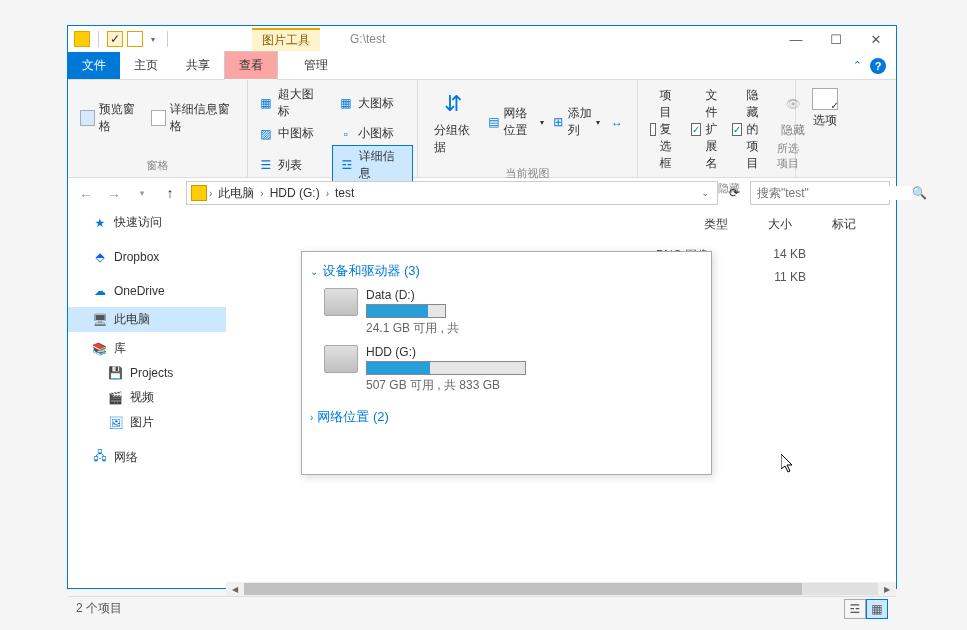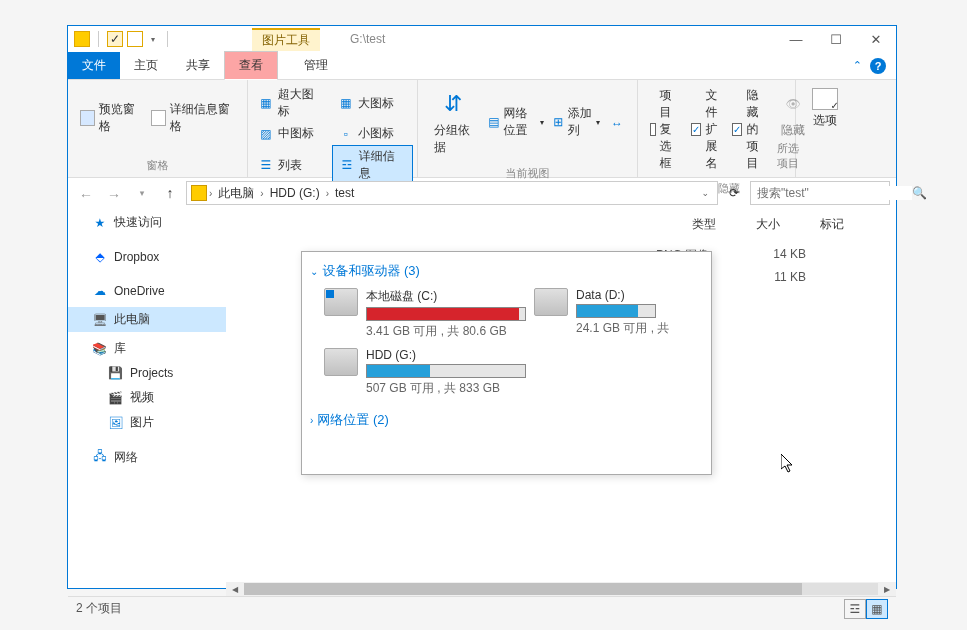--- a/index.html
+++ b/index.html
@@ -50,21 +50,21 @@
 
 .content-area { height: 374px; display: flex; background: #fff; position: relative; }
 .sidebar { width: 158px; background: #fff; overflow-y: auto; padding: 2px 0; }
 .tree-item { display: flex; align-items: center; gap: 6px; padding: 4px 8px; font-size: 12px; cursor: pointer; }
 .tree-item.selected { background: #cce8ff; }
 .tree-item.indent1 { padding-left: 24px; }
 .tree-item.indent2 { padding-left: 40px; }
 .tree-icon { width: 16px; height: 16px; display: inline-flex; align-items: center; justify-content: center; }
 
 .main-list { flex: 1; position: relative; }
-.col-headers { position: absolute; right: 12px; top: 8px; display: flex; gap: 40px; font-size: 12px; color: #333; padding-right: 40px; }
+.col-headers { position: absolute; right: 0; top: 8px; display: flex; gap: 40px; font-size: 12px; color: #333; padding-right: 40px; }
 .col-header { cursor: pointer; }
 .file-rows { position: absolute; right: 0; top: 36px; padding-right: 20px; }
 .file-row { display: flex; gap: 40px; font-size: 12px; color: #555; padding: 3px 0; }
 .file-type { width: 60px; }
 .file-size { width: 50px; text-align: right; }
 .file-mark { width: 30px; }
 
 .popup { position: absolute; left: 233px; top: 225px; width: 411px; height: 224px; background: #fff; border: 1px solid #aaa; box-shadow: 2px 2px 8px rgba(0,0,0,0.15); padding: 6px; z-index: 100; }
 .popup-section { margin-bottom: 6px; }
 .popup-header { display: flex; align-items: center; gap: 4px; color: #0078d7; font-size: 13px; padding: 4px 2px; cursor: pointer; }
@@ -345,30 +345,20 @@
   </div>
 
   <div class="popup">
     <div class="popup-section">
       <div class="popup-header">
             <span class="arrow">⌄</span>
             <span>设备和驱动器 (3)</span>
           </div>
       <div class="drives-row">
         <div class="drive">
-          <div class="drive-icon os"></div>
-          <div class="drive-info">
-            <span class="drive-name">本地磁盘 (C:)</span>
-            <div class="drive-bar">
-                  <div class="drive-bar-fill red" style="width:96%"></div>
-                </div>
-            <span class="drive-status">3.41 GB 可用 , 共 80.6 GB</span>
-          </div>
-        </div>
-        <div class="drive">
           <div class="drive-icon"></div>
           <div class="drive-info">
             <span class="drive-name">Data (D:)</span>
             <div class="drive-bar" style="width:80px">
                   <div class="drive-bar-fill blue" style="width:78%"></div>
                 </div>
             <span class="drive-status">24.1 GB 可用 , 共</span>
           </div>
         </div>
       </div>

